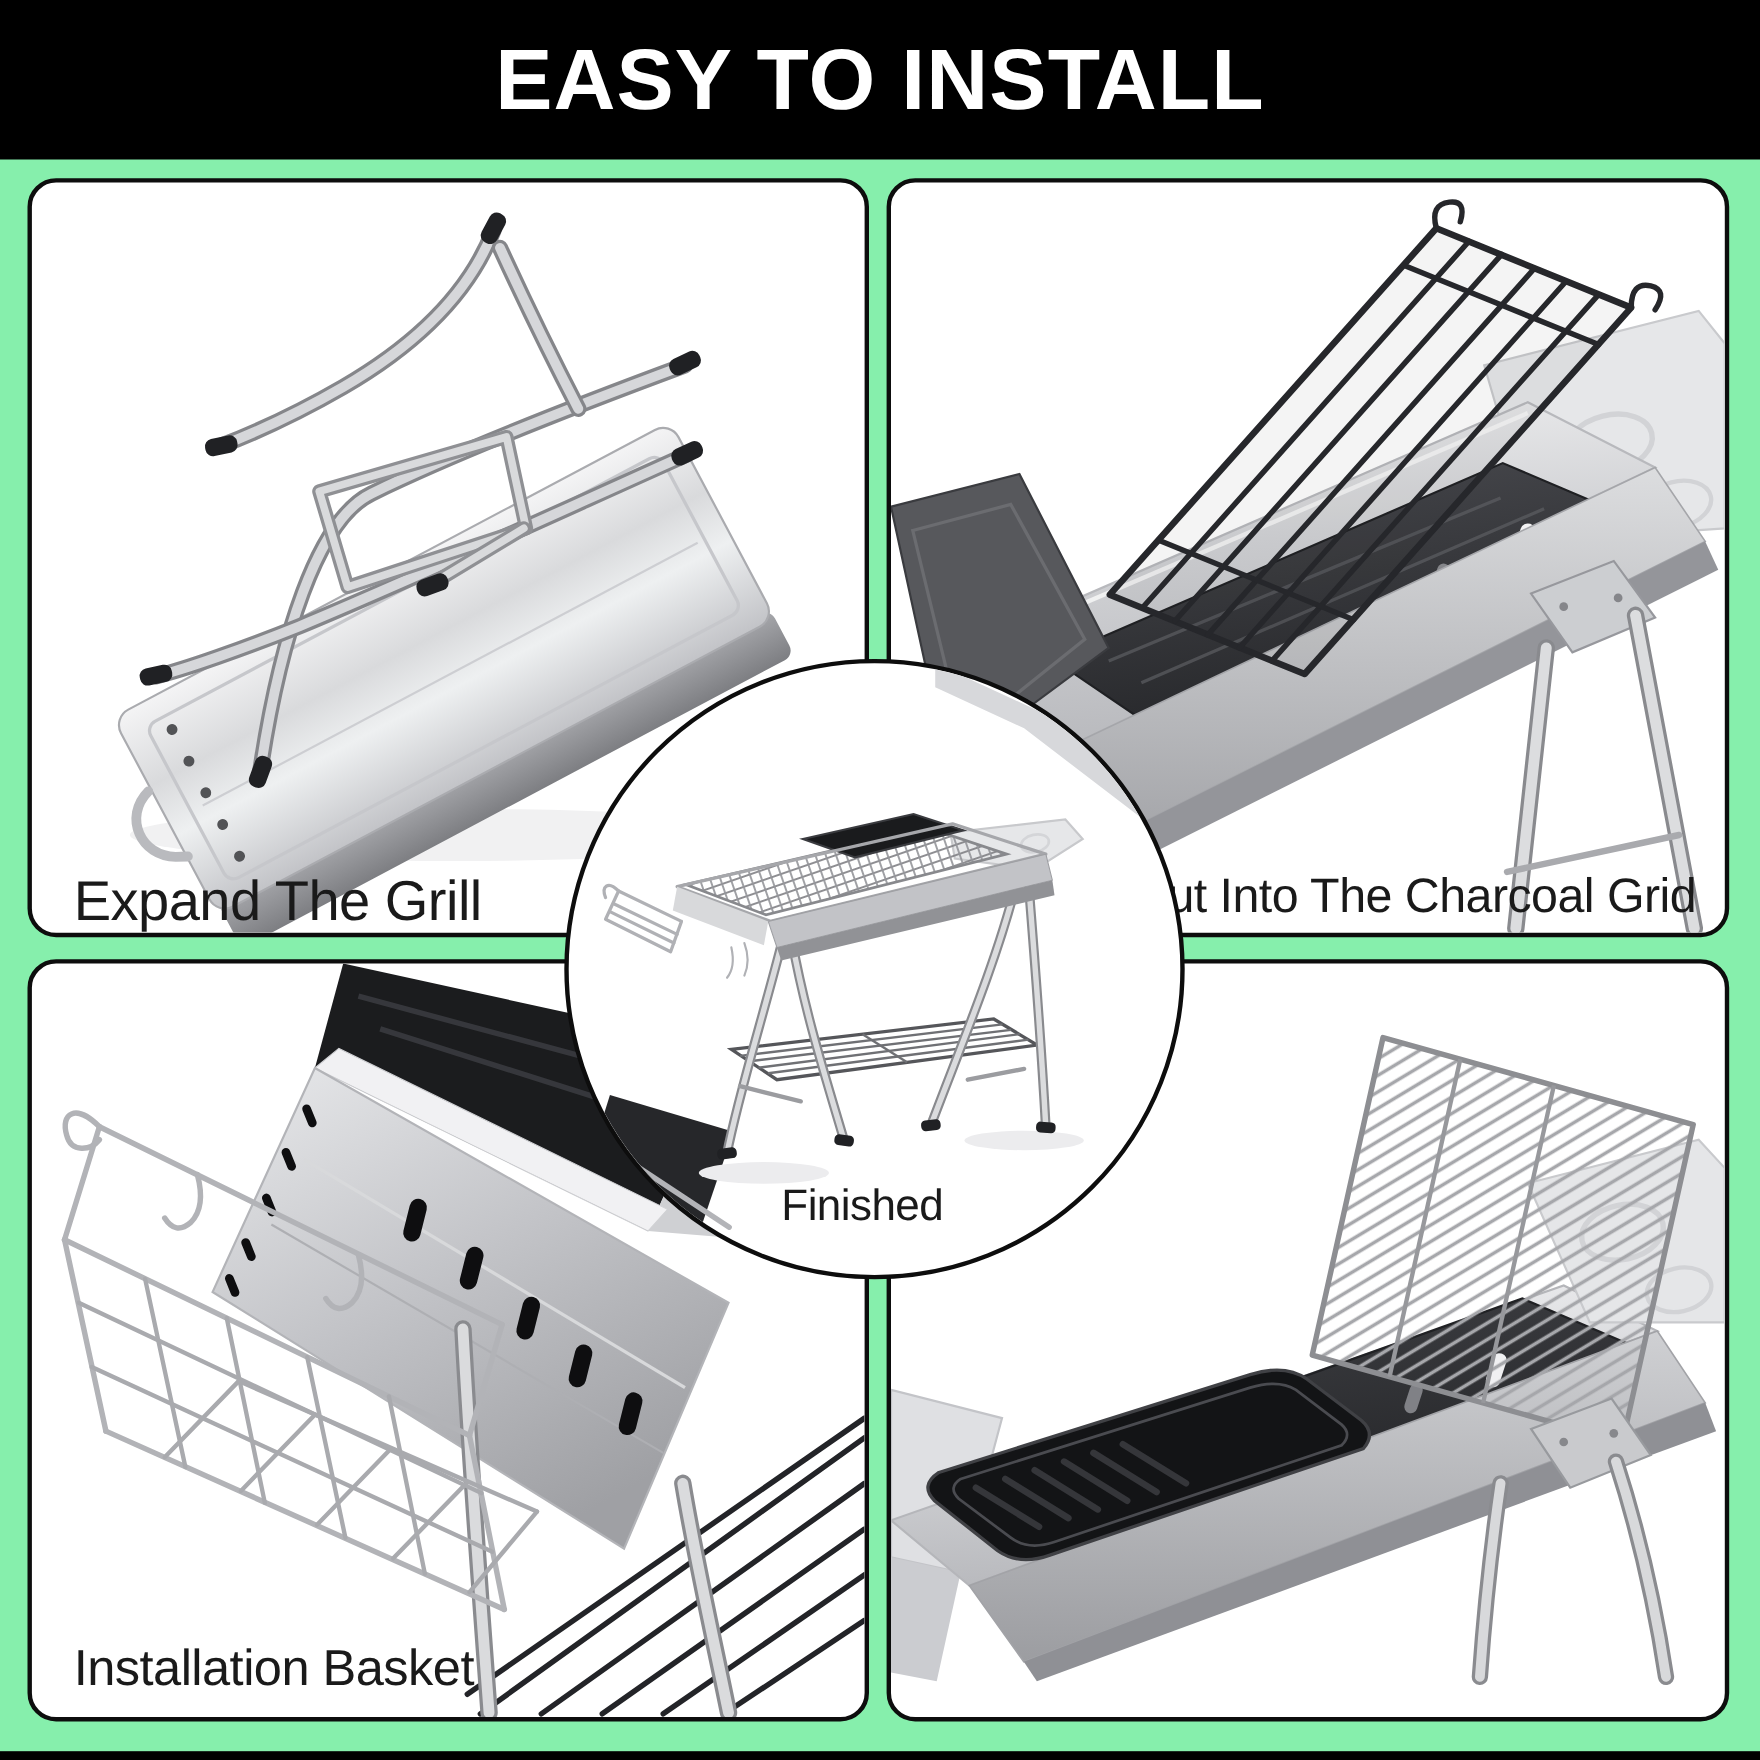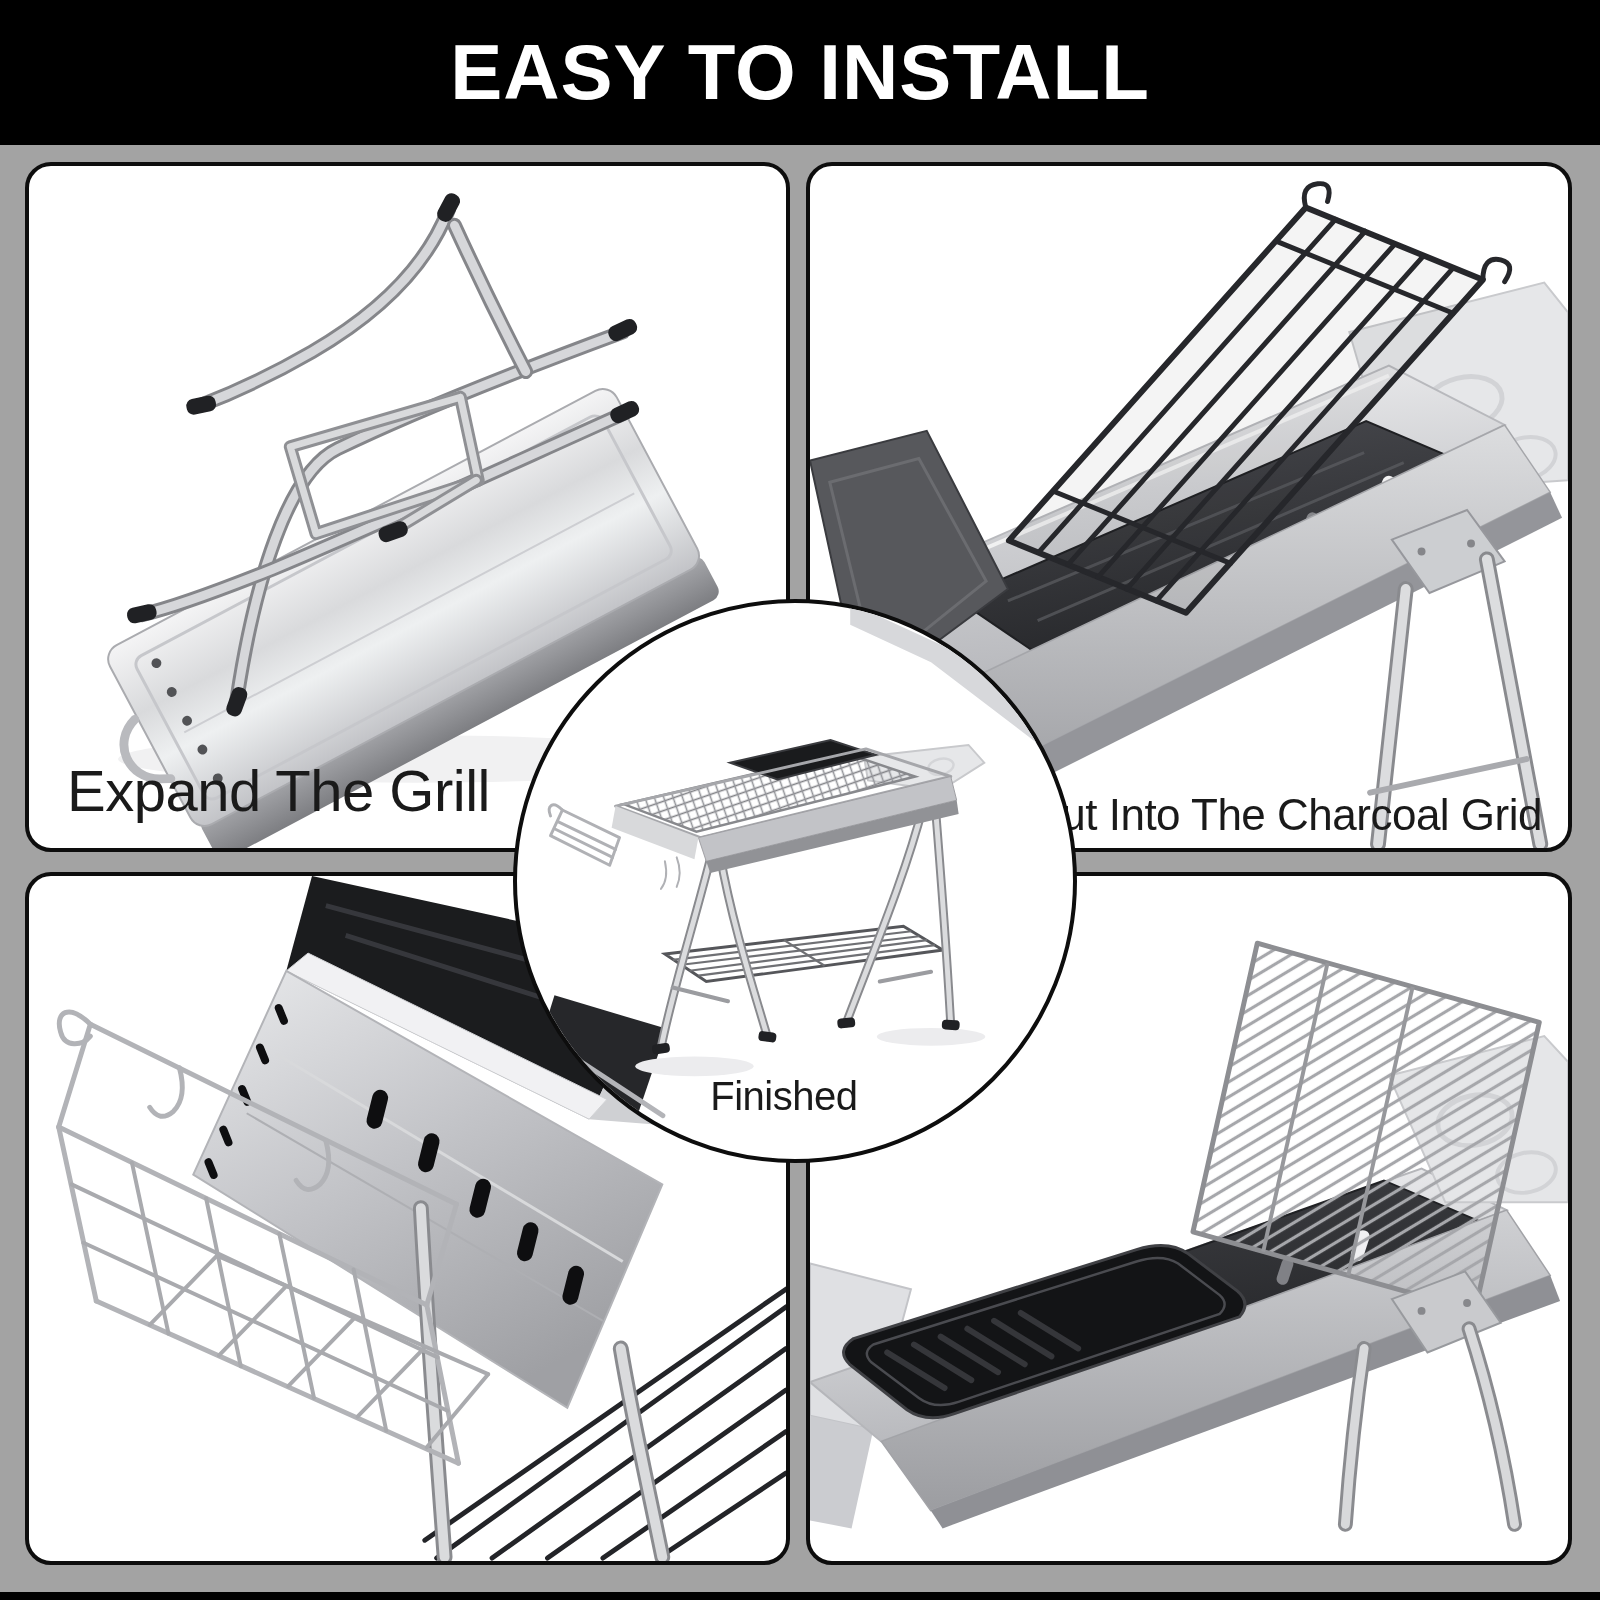--- a/index.html
+++ b/index.html
@@ -1,30 +1,30 @@
 <!DOCTYPE html>
 <html><head>
 <meta charset="utf-8">
 <style>
   html,body{margin:0;padding:0;background:#ffffff;}
-  .stage{position:relative;width:1600px;height:1600px;background:#a3a3a3;overflow:hidden;
+  .stage{position:relative;width:1600px;height:1600px;background:#86efac;overflow:hidden;
          font-family:"Liberation Sans",sans-serif;}
   .header-bar{position:absolute;left:0;top:0;width:1600px;height:145px;background:#000000;
               display:flex;align-items:center;justify-content:center;}
   .header-title{color:#ffffff;font-size:78px;font-weight:700;letter-spacing:1px;}
   .footer-bar{position:absolute;left:0;top:1592px;width:1600px;height:8px;background:#000000;}
   .panel{position:absolute;background:#ffffff;border:4px solid #0d0d0d;border-radius:26px;
          box-sizing:border-box;overflow:hidden;}
   .panel-tl{left:25px;top:162px;width:765px;height:690px;}
   .panel-tr{left:806px;top:162px;width:766px;height:690px;}
   .panel-bl{left:25px;top:872px;width:765px;height:693px;}
   .panel-br{left:806px;top:872px;width:766px;height:693px;}
   .panel svg,.circle svg{position:absolute;left:0;top:0;width:100%;height:100%;}
   .caption{position:absolute;color:#1a1a1a;white-space:nowrap;letter-spacing:-0.5px;z-index:3;}
-  .cap-tl{left:38px;bottom:24px;font-size:58px;}
+  .cap-tl{left:38px;bottom:0;font-size:51px;}
   .cap-tr{right:26px;bottom:8px;font-size:44px;}
   .cap-bl{left:38px;bottom:18px;font-size:46px;}
   .cap-br{right:22px;bottom:6px;font-size:40px;}
   .circle{position:absolute;left:513px;top:599px;width:564px;height:564px;background:#ffffff;
           border:4px solid #0d0d0d;border-radius:50%;box-sizing:border-box;overflow:hidden;z-index:5;}
   .cap-finished{left:48%;transform:translateX(-50%);bottom:40px;font-size:40px;}
 </style>
 </head>
 <body>
 
@@ -207,20 +207,21 @@
         <line x1="43" y1="312" x2="413" y2="487"></line>
           <line x1="55" y1="371" x2="423" y2="541"></line>
         <line x1="122" y1="454" x2="190" y2="384"></line>
           <line x1="192" y1="485" x2="260" y2="415"></line>
         <line x1="262" y1="516" x2="330" y2="446"></line>
           <line x1="332" y1="547" x2="400" y2="477"></line>
         <line x1="402" y1="578" x2="464" y2="504"></line>
           <line x1="190" y1="384" x2="464" y2="504"></line>
       </g>
     </svg>
+    <div class="caption cap-bl">Installation Basket</div>
   </div>
 
   <div class="panel panel-br">
     <svg viewBox="0 0 766 693" preserveAspectRatio="none">
       <defs>
         <linearGradient id="br-steel" x1="0" y1="0" x2="0.2" y2="1">
           <stop offset="0" stop-color="#f1f1f3"></stop>
             <stop offset="0.5" stop-color="#d4d5d8"></stop>
             <stop offset="1" stop-color="#b8b9bd"></stop>
         </linearGradient>

